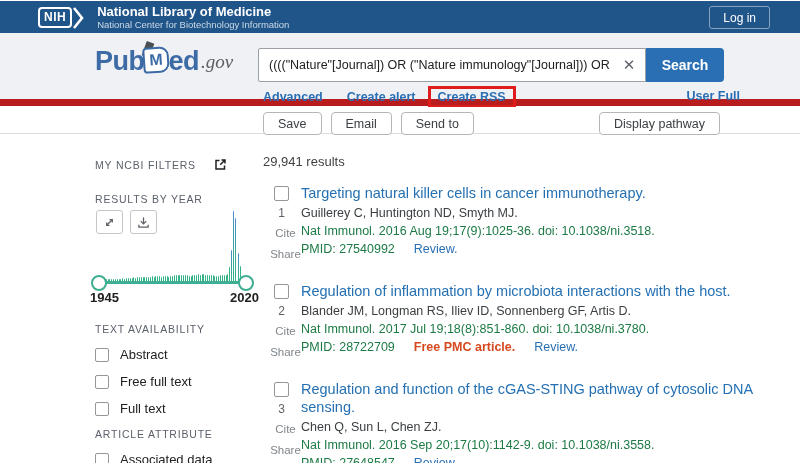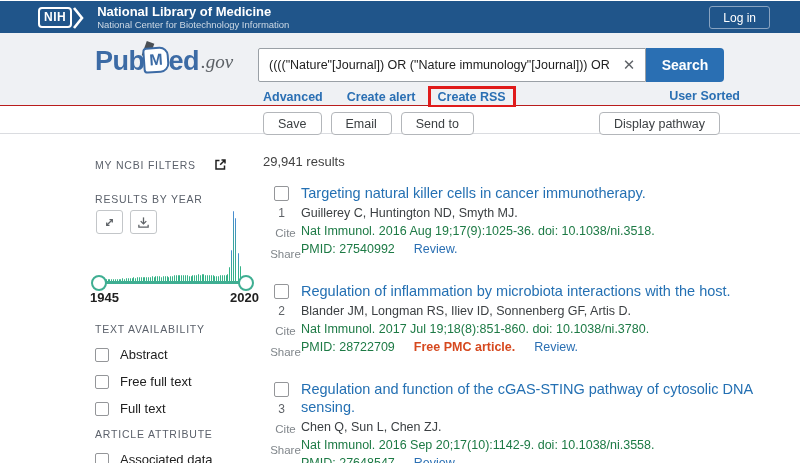--- a/index.html
+++ b/index.html
@@ -10,21 +10,21 @@
   
   .top-bar { position:absolute; top:1px; left:0; width:100%; height:33px; background:#20558a; display:flex; align-items:center; }
   .nih-logo { margin-left:38px; display:flex; align-items:center; cursor:pointer; }
   .nih-box { border:2px solid #fff; border-radius:4px; color:#fff; font-weight:bold; font-size:12px; padding:1px 4px 2px; letter-spacing:0.5px; }
   .org { margin-left:12px; color:#fff; }
   .org-title { font-size:13px; font-weight:bold; line-height:1.2; }
   .org-sub { font-size:9.5px; color:#cdd9e5; line-height:1.25; }
   .login-btn { position:absolute; right:30px; top:5px; height:23px; padding:0 13px; border:1px solid #88a3c1; border-radius:3px; color:#fff; font-size:12px; background:transparent; display:flex; align-items:center; cursor:pointer; }
 
   
-  .search-section { position:absolute; top:33px; left:0; width:100%; height:73px; background:#eff1f4; border-bottom:1px solid #b91c1c; }
+  .search-section { position:absolute; top:33px; left:0; width:100%; height:73px; background:#eff1f4; border-bottom:7px solid #b91c1c; }
   .logo { position:absolute; left:95px; top:14px; display:flex; align-items:center; cursor:pointer; }
   .logo-pub, .logo-ed { font-size:27px; font-weight:bold; color:#3c6ba5; letter-spacing:-0.5px; line-height:1; }
   .logo-book { position:relative; width:26px; height:26px; margin:0 0 2px -2px; z-index:1; }
   .book-mark { position:absolute; top:-5px; left:1px; width:8px; height:15px; background:#4a4f54; transform:rotate(20deg); }
   .book-page { position:absolute; inset:0; background:#fff; border:2px solid #3c6ba5; border-radius:4px 9px 9px 4px; color:#3c6ba5; font-weight:bold; font-size:16px; display:flex; align-items:center; justify-content:center; transform:rotate(-4deg); }
   .logo-gov { font-family:"Liberation Serif", serif; font-style:italic; font-size:19px; color:#5b6065; margin-left:2px; align-self:flex-end; padding-bottom:2px; }
   .search-row { position:absolute; left:258px; top:15px; display:flex; height:34px; }
   .search-input-wrap { width:388px; background:#fff; border:1px solid #9aa0a6; display:flex; align-items:center; border-radius:2px 0 0 2px; }
   .search-input { flex:1; min-width:0; border:none; outline:none; font-size:12.5px; padding:0 2px 0 10px; color:#212121; background:transparent; font-family:inherit; }
   .clear-btn { width:32px; text-align:center; color:#5f6368; font-size:15px; cursor:pointer; line-height:34px; }
@@ -117,21 +117,21 @@
         <span class="clear-btn">✕</span>
       </div>
       <button class="search-btn">Search</button>
     </div>
 
     <div class="search-links">
       <span class="lnk">Advanced</span>
       <span class="lnk gap1">Create alert</span>
       <span class="ann-box" style="border-color: rgb(224, 27, 27);"><span class="lnk">Create RSS</span></span>
     </div>
-    <div class="user-guide">User Sorted</div>
+    <div class="user-guide">User Full</div>
   </div>
 
   <div class="toolbar">
     <div class="tb-left">
       <div class="btn">Save</div>
       <div class="btn">Email</div>
       <div class="btn">Send to</div>
     </div>
     <div class="tb-right">
       <div class="btn">Display pathway</div>

